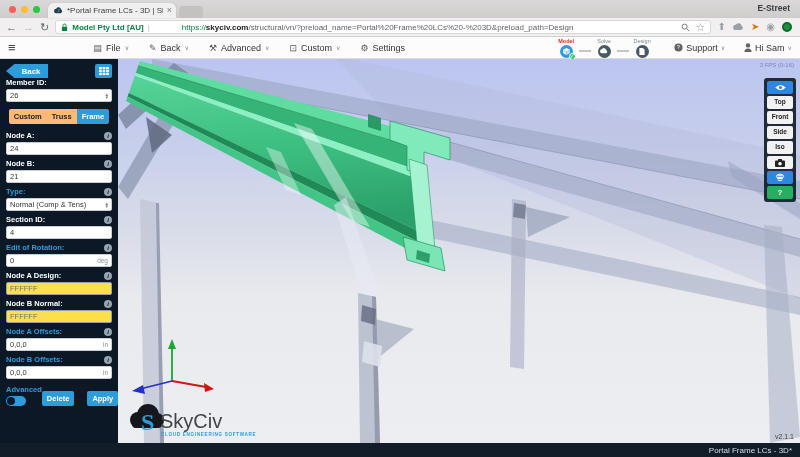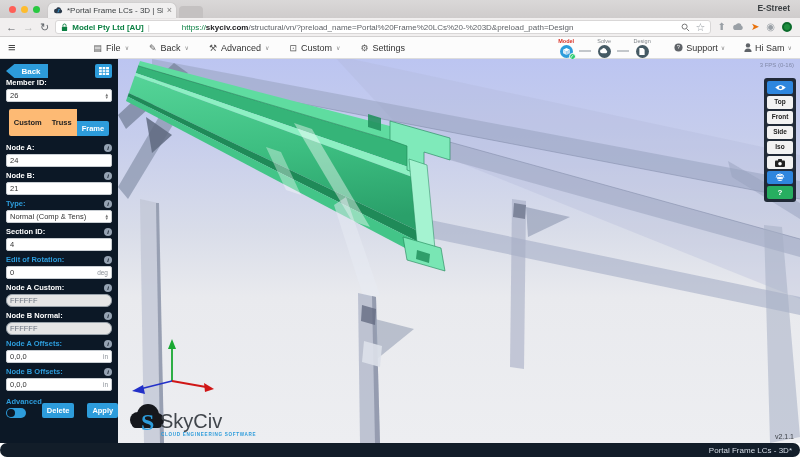--- a/index.html
+++ b/index.html
@@ -59,48 +59,48 @@
   .sb-header { display:flex; justify-content:space-between; align-items:flex-end; }
   .back-btn { background:#2d9cdb; color:#fff; font-size:8px; font-weight:bold; border:none; width:42px; height:14px; clip-path:polygon(20% 0,100% 0,100% 100%,20% 100%,0 50%); padding-left:8px; }
   .grid-btn { width:17px; height:14px; background:#2d9cdb; border:none; border-radius:2px; display:flex; align-items:center; justify-content:center; }
   .sb-label-row { display:flex; justify-content:space-between; align-items:center; margin-bottom:2px; }
   .sb-label { font-size:7.5px; font-weight:bold; color:#fff; }
   .sb-label.blue { color:#2d9cdb; }
   .info-icon { width:8px; height:8px; border-radius:50%; background:#96a3b3; color:#0c1826; font-size:6px; font-weight:bold; display:flex; align-items:center; justify-content:center; font-style:italic; }
   .sb-input { height:13px; background:#fff; border:1px solid #c9ced3; border-radius:2px; display:flex; align-items:center; padding:0 3px; margin-bottom:4px; }
   .sb-input .val { font-size:7.5px; color:#333; flex:1; white-space:nowrap; overflow:hidden; }
   .sb-input .unit { font-size:6.5px; color:#8a9097; }
-  .sb-input.disabled { background:#e5e5e5; border-color:#98a1a9;border-radius:6px; }
+  .sb-input.disabled { background:#fde047; border-color:#98a1a9; }
   .sb-input.disabled .val { color:#6b7480; }
   .spin { display:flex; flex-direction:column; line-height:0.55; color:#777; font-size:5px; }
   .seg-tabs { display:flex; justify-content:center; margin:3px 0 7px 0; }
   .seg { font-size:7.5px; font-weight:bold; padding:3px 5px; background:#fdba74; color:#222; border:none; }
   .seg:first-child { border-radius:2px 0 0 2px; }
   .seg:last-child { border-radius:0 2px 2px 0; }
-  .seg.active { background:#2d9cdb; color:#fff;margin-top:12px; }
+  .seg.active { background:#2d9cdb; color:#fff; }
   .adv-row { display:flex; justify-content:space-between; align-items:flex-end; margin-top:2px; }
   .adv-left { display:flex; flex-direction:column; gap:2px; }
   .adv-label { font-size:7.5px; font-weight:bold; color:#2d9cdb; }
   .toggle { width:20px; height:10px; border-radius:5px; background:#2d9cdb; position:relative; }
   .knob { position:absolute; left:1px; top:1px; width:8px; height:8px; border-radius:50%; background:#0c1826; }
   .adv-btns { display:flex; gap:13px; }
   .sb-btn { background:#2d9cdb; color:#fff; font-size:7.5px; font-weight:bold; border:none; border-radius:2px; padding:3px 5px; }
 
   
   .canvas { flex:1; position:relative; background:linear-gradient(180deg,#bcc5f1 0%,#c6cdec 20%,#d9dde9 45%,#e9eaee 62%,#edeef1 100%); overflow:hidden; }
   .scene { position:absolute; inset:0; width:100%; height:100%; }
   .fps { position:absolute; top:3px; right:6px; font-size:6px; color:#8089a8; }
   .version { position:absolute; bottom:3px; right:6px; font-size:7px; color:#3c4046; }
   .view-toolbar { position:absolute; top:19px; right:4px; width:32px; background:rgba(20,30,42,0.93); border-radius:3px; padding:3px; display:flex; flex-direction:column; gap:2px; }
   .vt-btn { height:13px; border:none; border-radius:2px; background:#f2f2f2; color:#222; font-size:6.5px; font-weight:bold; display:flex; align-items:center; justify-content:center; line-height:1; }
   .vt-btn.blue { background:#2e86de; color:#fff; }
   .vt-btn.green { background:#27ae60; color:#fff; font-size:8px; }
 
   
-  .statusbar { height:14px; background:#121d29; display:flex; align-items:center; justify-content:flex-end; padding:0 8px; flex:none;border-radius:7px; }
+  .statusbar { height:14px; background:#121d29; display:flex; align-items:center; justify-content:flex-end; padding:0 8px; flex:none; }
   .status-title { font-size:8px; color:#d7dee8; }
 </style>
 </head>
 <body>
 
 <div class="window">
 
   <div class="tabbar">
     <div class="traffic">
       <span class="tl red"></span>
@@ -301,21 +301,21 @@
       <div class="sb-label-row">
           <span class="sb-label blue">Edit of Rotation:</span>
           <span class="info-icon">i</span>
         </div>
       <div class="sb-input">
           <span class="val">0</span>
           <span class="unit">deg</span>
         </div>
 
       <div class="sb-label-row">
-          <span class="sb-label">Node A Custom:</span>
+          <span class="sb-label">Node A Design:</span>
           <span class="info-icon">i</span>
         </div>
       <div class="sb-input disabled">
           <span class="val">FFFFFF</span>
         </div>
 
       <div class="sb-label-row">
           <span class="sb-label">Node B Normal:</span>
           <span class="info-icon">i</span>
         </div>

